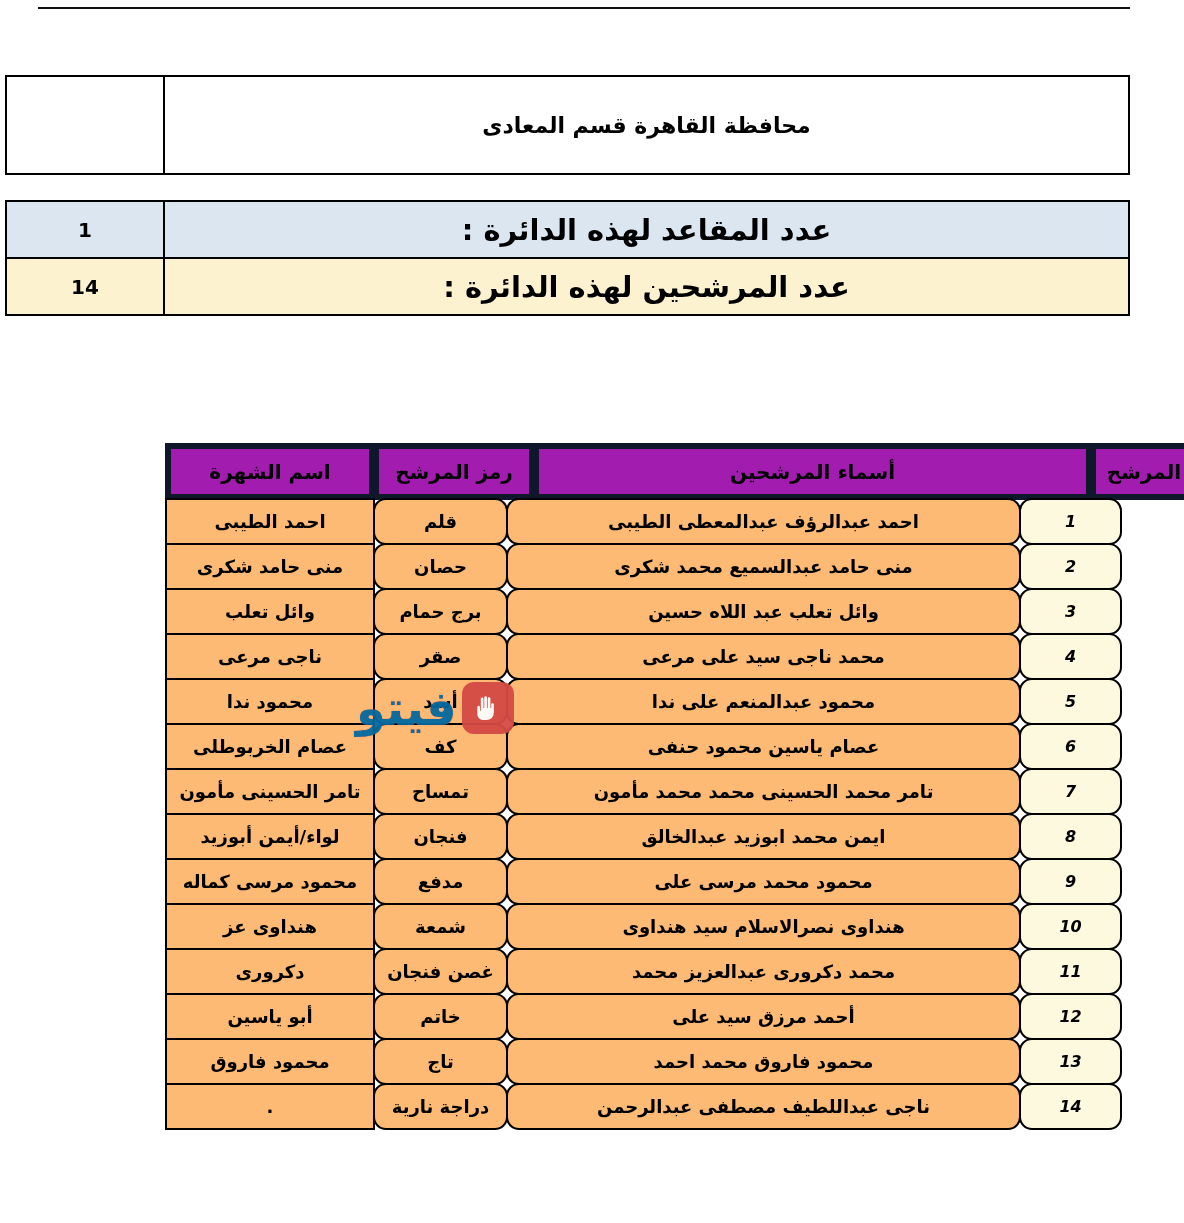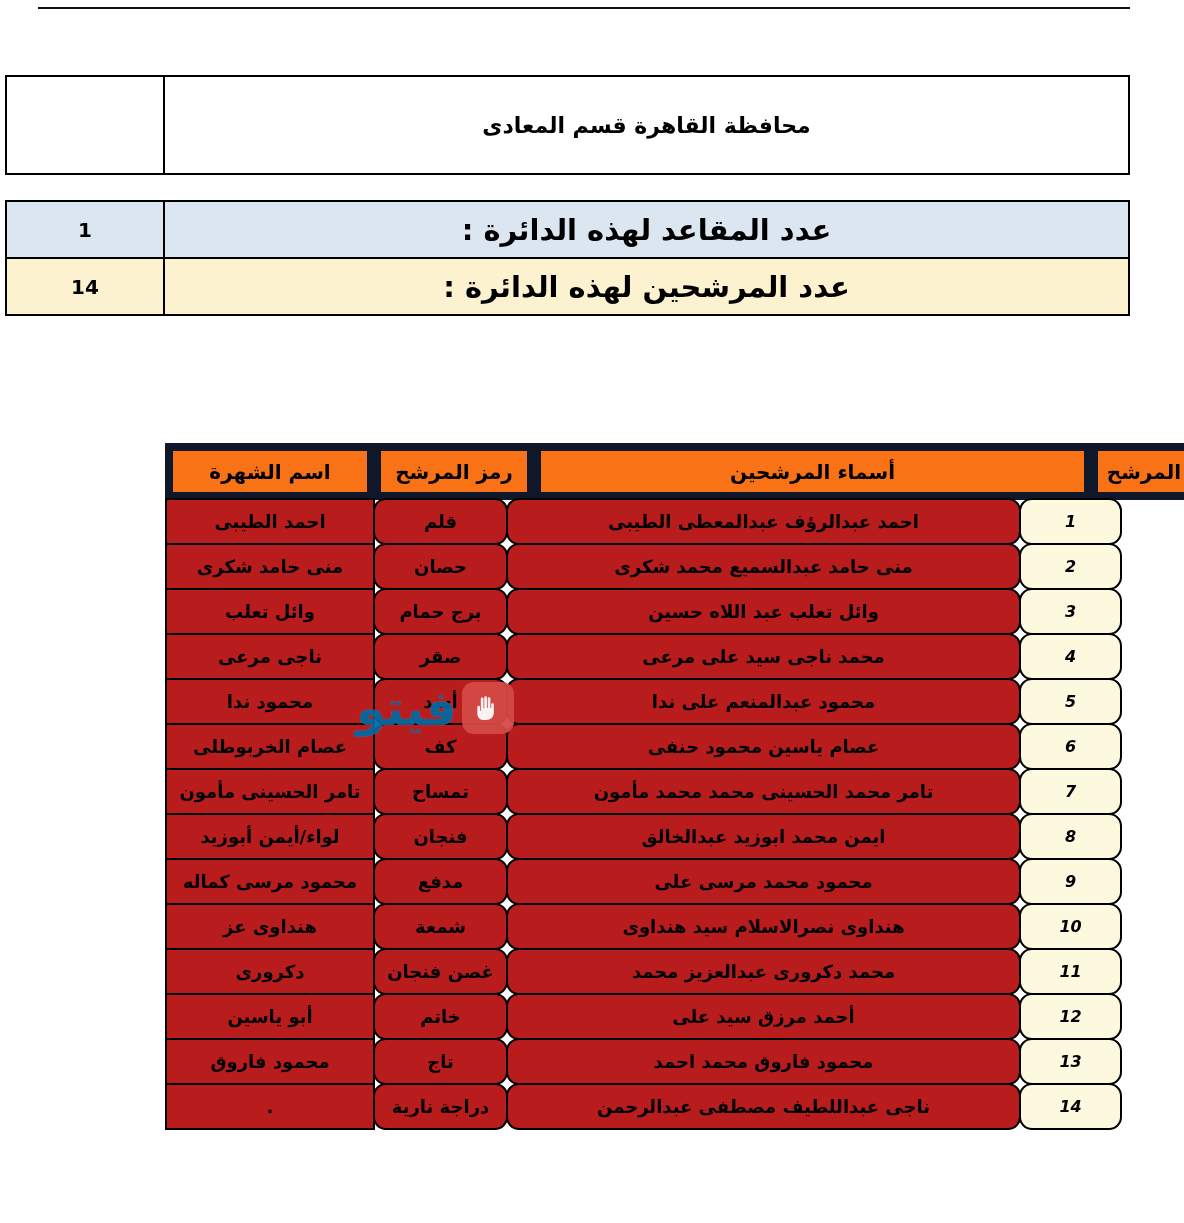--- a/index.html
+++ b/index.html
@@ -18,30 +18,30 @@
   .summary-row { display:flex; height:59px; border:2px solid #000; }
   .summary-row + .summary-row { margin-top:-2px; }
   .row-seats { background:#dce6f1; }
   .row-cands { background:#fdf2d0; }
   .summary-value { width:158px; border-right:2px solid #000; display:flex; align-items:center; justify-content:center; font-weight:bold; font-size:20px; }
   .summary-label { flex:1; display:flex; align-items:center; justify-content:center; font-weight:bold; font-size:29px; }
 
   
   .cand-table { position:absolute; left:165px; top:443px; }
   .thead { display:flex; }
-  .hcell { border:8px solid #0f172a; background:#f97316; height:57px; display:flex; align-items:center; justify-content:center; font-weight:bold; font-size:20px; }
+  .hcell { border:6px solid #0f172a; background:#a21caf; height:57px; display:flex; align-items:center; justify-content:center; font-weight:bold; font-size:20px; }
   .thead .hcell + .hcell { margin-left:-2px; }
   .h-alias { width:210px; }
   .h-symbol { width:162px; }
   .h-name { width:559px; }
   .h-number { width:155px; }
   .tbody { margin-top:-2px; }
   .trow { display:flex; margin-top:0; }
   .trow + .trow { margin-top:-2px; }
-  .cell { border:2px solid #000; height:47px; display:flex; align-items:center; justify-content:center; font-weight:bold; font-size:18px; background:#b91c1c; }
+  .cell { border:2px solid #000; height:47px; display:flex; align-items:center; justify-content:center; font-weight:bold; font-size:18px; background:#fdba74; }
   .trow .cell + .cell { margin-left:-2px;border-radius:13px; }
   .c-alias { width:210px; }
   .c-symbol { width:135px; }
   .c-name { width:515px; }
   .c-number { width:103px; background:#fdf9df; font-style:italic; font-size:16px; }
 
   
   .watermark { position:absolute; left:356px; top:682px; display:flex; align-items:center; gap:5px; opacity:0.95; pointer-events:none; }
   .wm-text { font-weight:bold; font-size:48px; color:#0369a1; text-shadow:0 0 1px #d8504c; line-height:1; }
   .wm-badge { width:52px; height:52px; border-radius:12px; background:#d44a45; display:flex; align-items:center; justify-content:center; }

